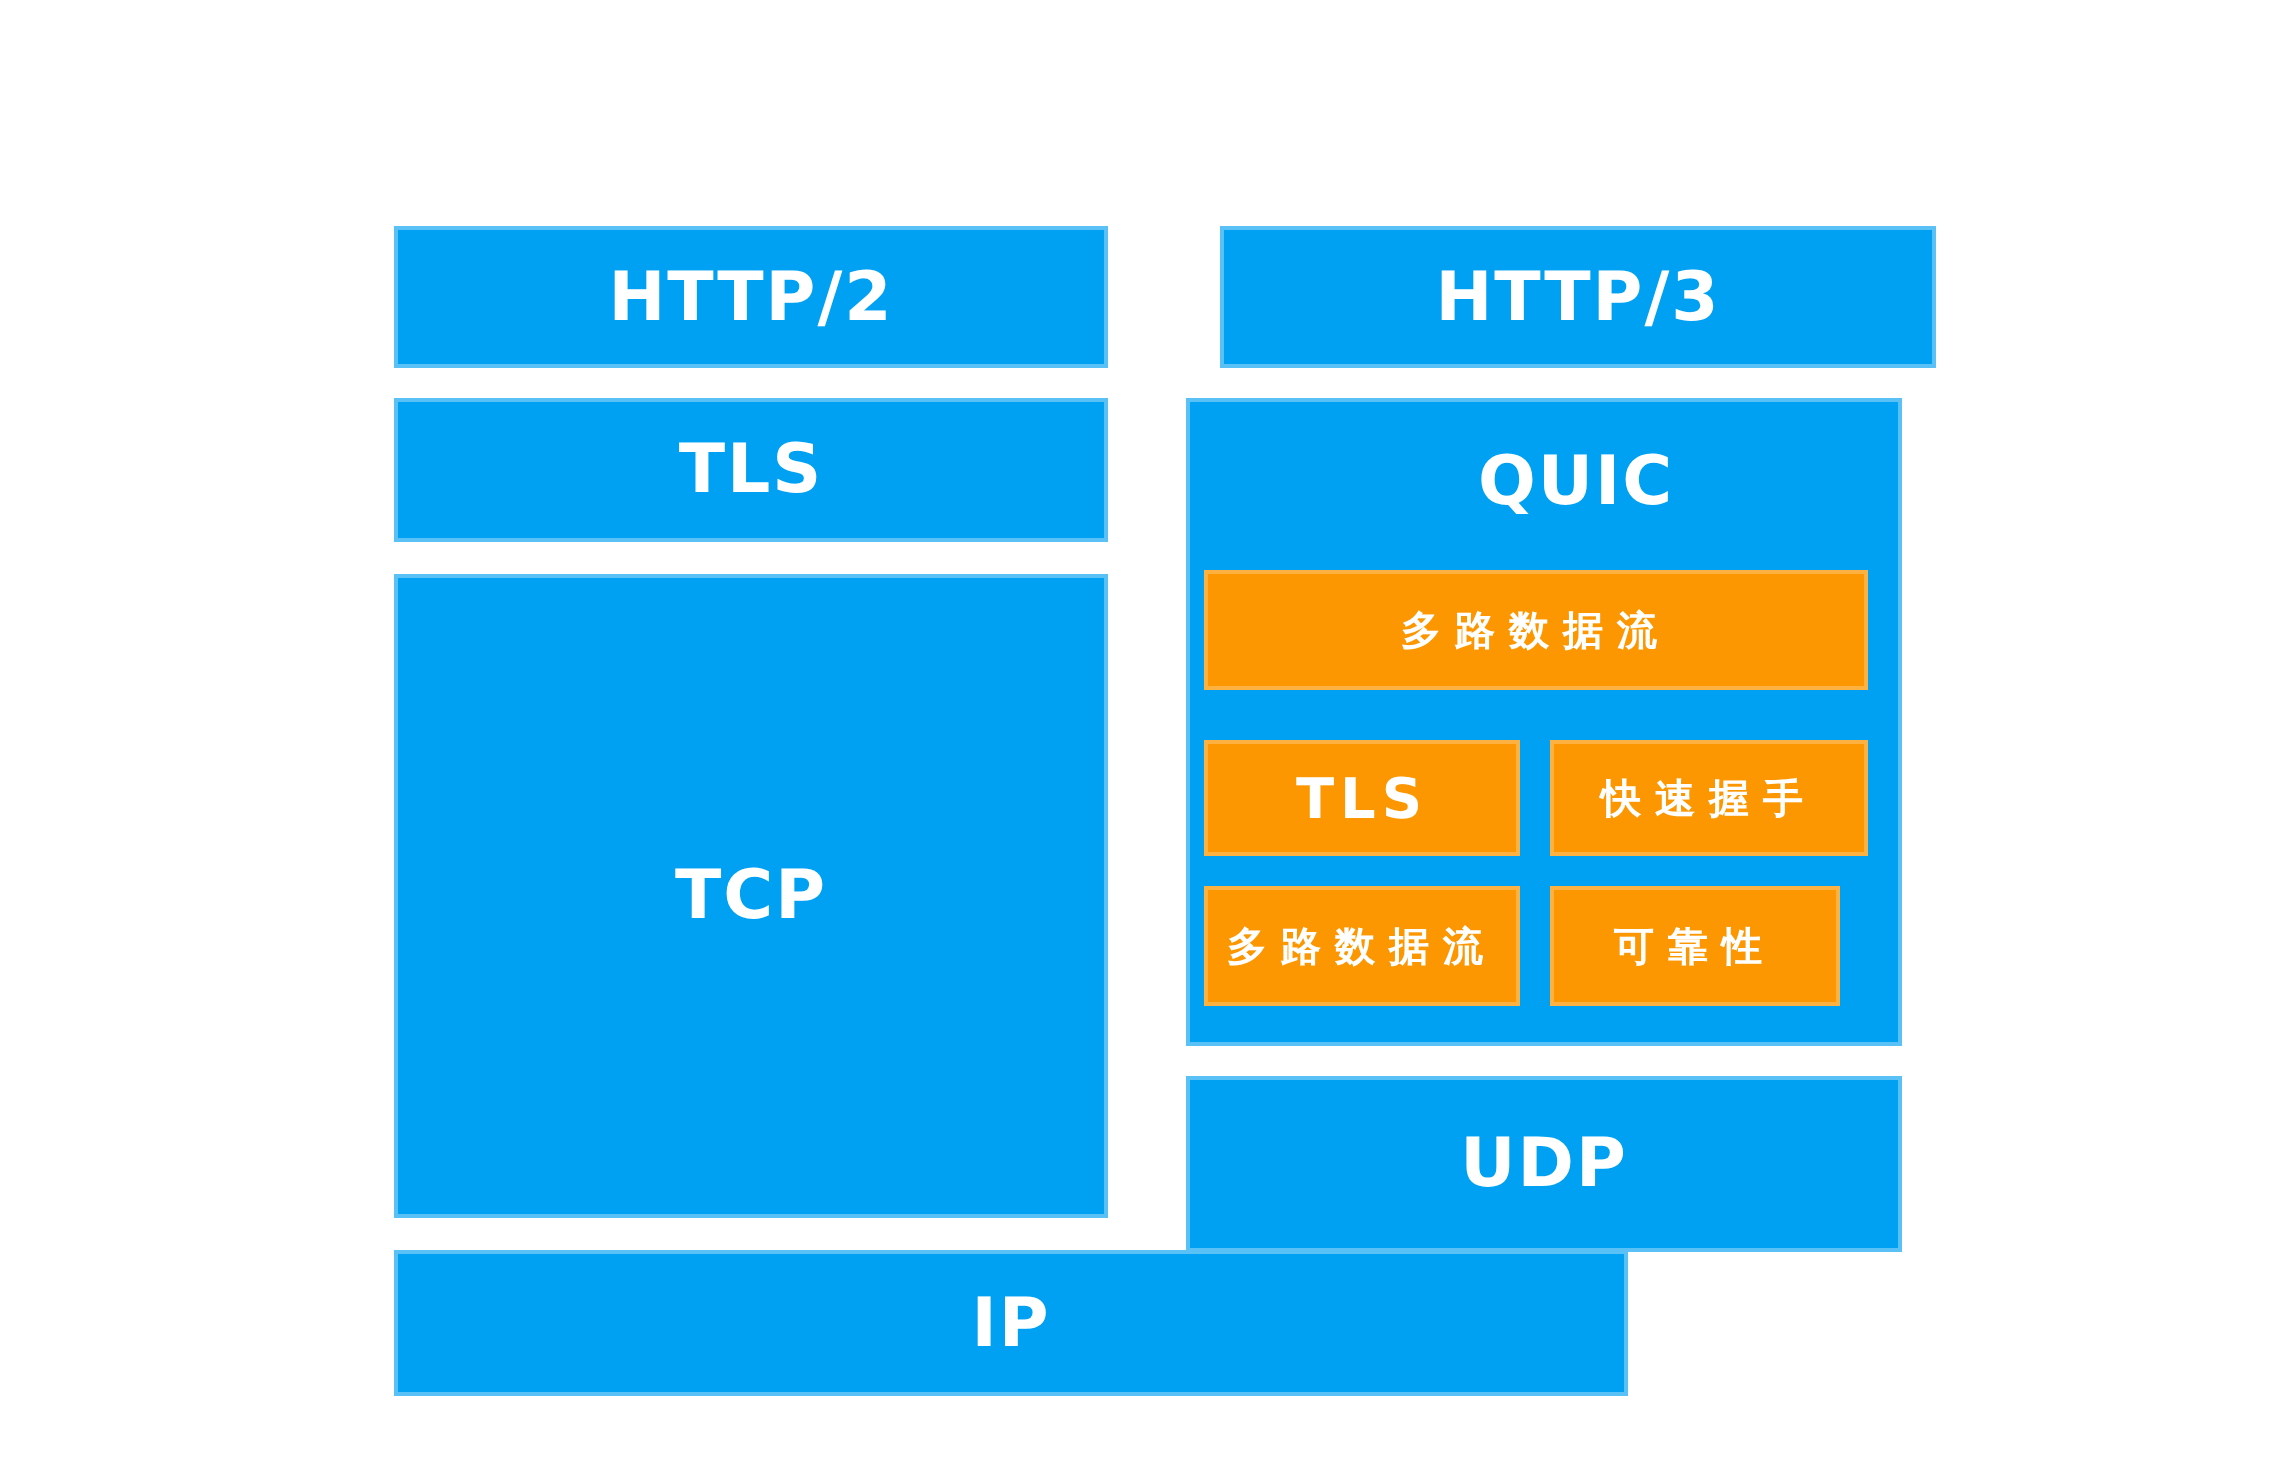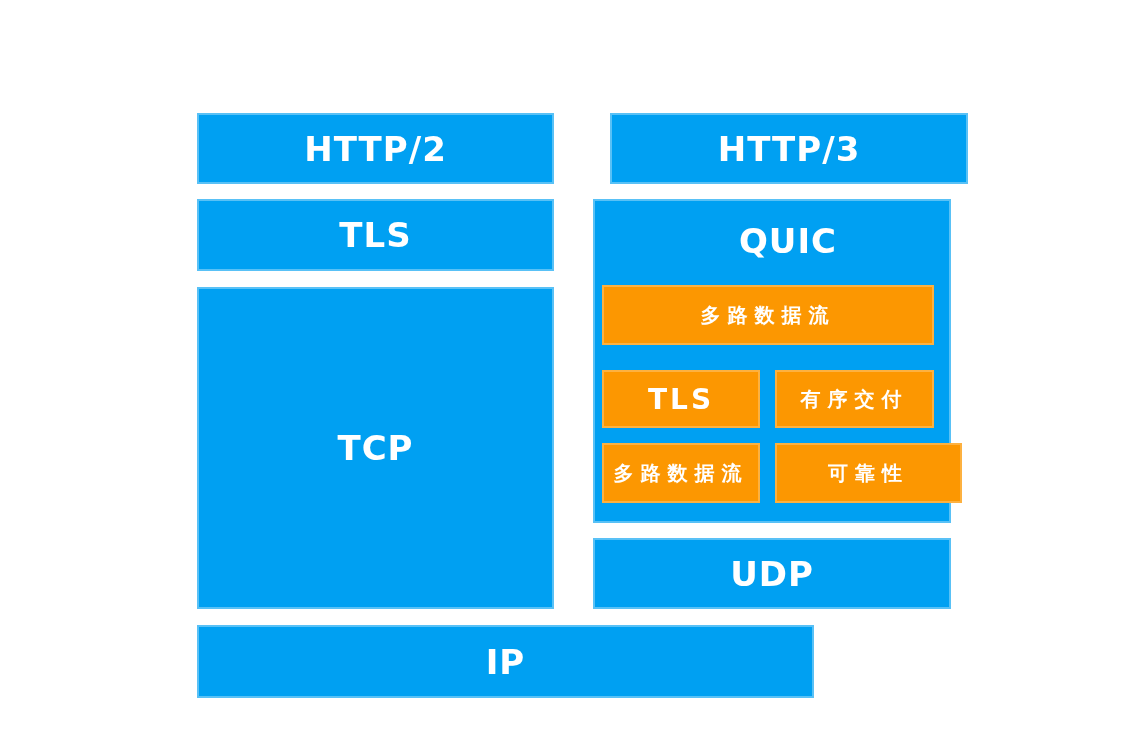--- a/index.html
+++ b/index.html
@@ -47,37 +47,37 @@
 
   
   .http2  { left: 197px; top: 113px; width: 357px; height: 71px; }
   .tlsL   { left: 197px; top: 199px; width: 357px; height: 72px; }
   .tcp    { left: 197px; top: 287px; width: 357px; height: 322px; }
 
   
   .http3  { left: 593px; top: 113px; width: 358px; height: 71px; margin-left: 17px; }
   .quic   { left: 593px; top: 199px; width: 358px; height: 324px;
             display: block; }
-  .udp    { left: 593px; top: 538px; width: 358px; height: 71px; }
+  .udp    { left: 593px; top: 538px; width: 358px; height: 88px; }
 
   
   .ip     { left: 197px; top: 625px; width: 617px; height: 73px; }
 
   
   .quic-title {
     position: absolute;
     left: 0; top: 0; width: 100%; height: 80px;
     display: flex; align-items: center; justify-content: center;
     color: #ffffff; font-weight: 700; margin-left: 16px;
   }
   .feat-multiplex  { left: 7px;   top: 84px;  width: 332px; height: 60px; }
   .feat-tls        { left: 7px;   top: 169px; width: 158px; height: 58px; }
   .feat-ordered    { left: 180px; top: 169px; width: 159px; height: 58px; }
   .feat-handshake  { left: 7px;   top: 242px; width: 158px; height: 60px; }
-  .feat-reliable   { left: 180px; top: 242px; width: 187px; height: 60px; }
+  .feat-reliable   { left: 180px; top: 242px; width: 145px; height: 60px; }
 </style>
 </head>
 <body>
 
 <div class="canvas">
 
   <div class="box blue http2 label-en">HTTP/2</div>
 
   <div class="box blue tlsL label-en">TLS</div>
 
@@ -85,21 +85,21 @@
 
   <div class="box blue http3 label-en">HTTP/3</div>
 
   <div class="box blue quic">
     <div class="quic-title label-en">QUIC</div>
 
     <div class="box orange feat-multiplex label-cn">多路数据流</div>
 
     <div class="box orange feat-tls label-en-sm">TLS</div>
 
-    <div class="box orange feat-ordered label-cn">有序交付</div>
+    <div class="box orange feat-ordered label-cn">快速握手</div>
 
     <div class="box orange feat-handshake label-cn">多路数据流</div>
 
     <div class="box orange feat-reliable label-cn">可靠性</div>
   </div>
 
   <div class="box blue udp label-en">UDP</div>
 
   <div class="box blue ip label-en">IP</div>
 

